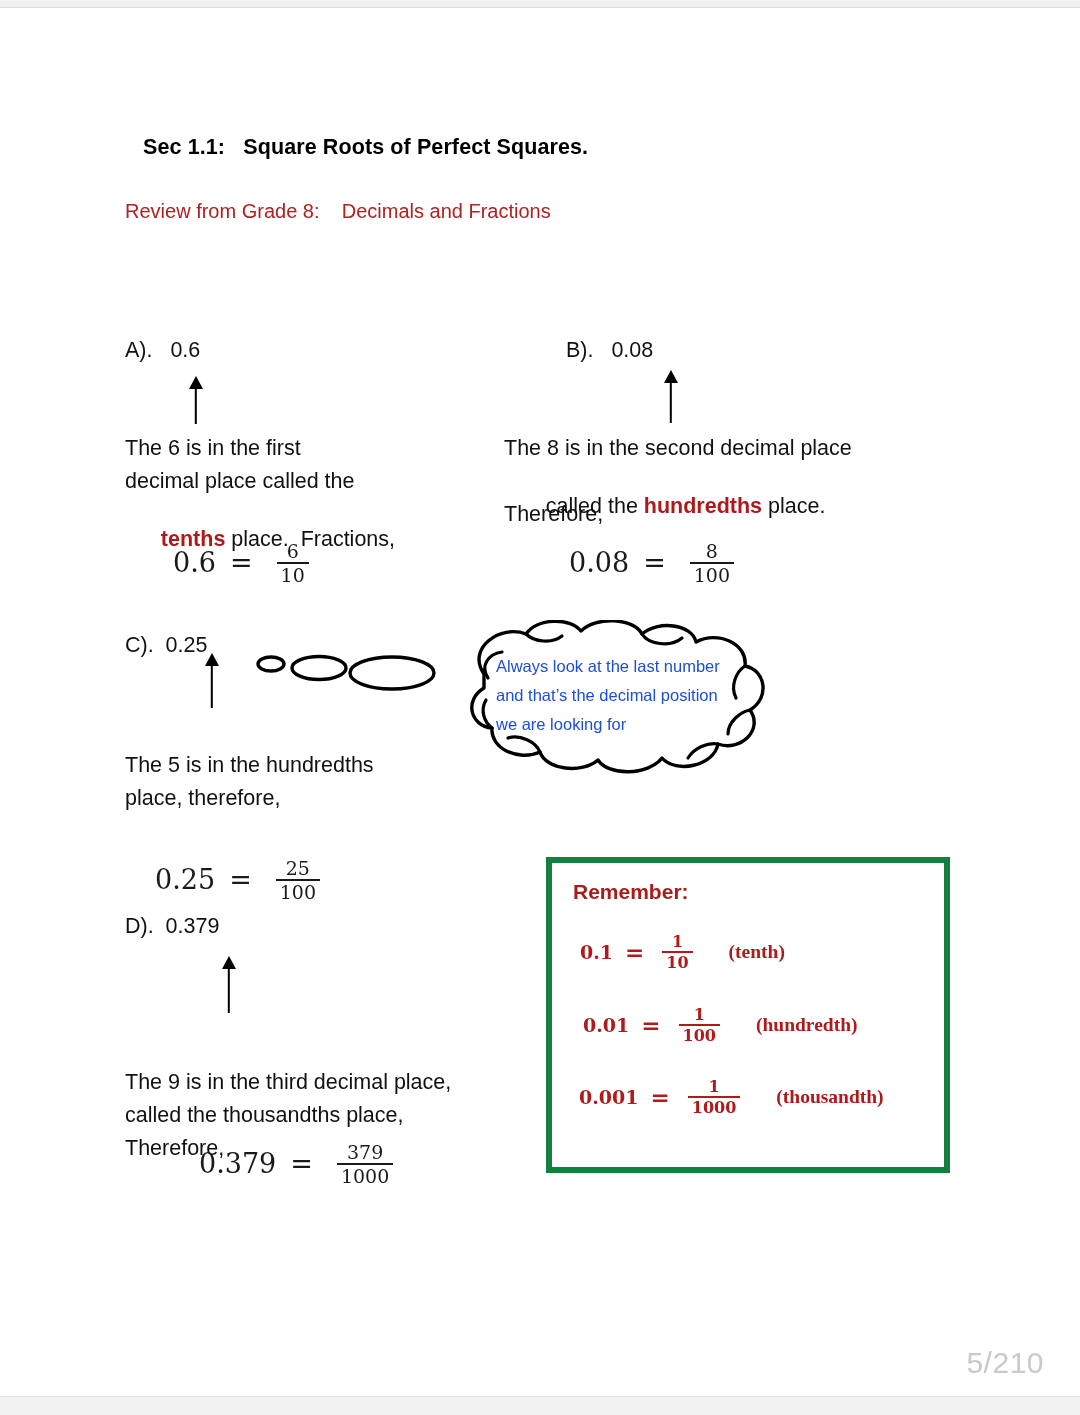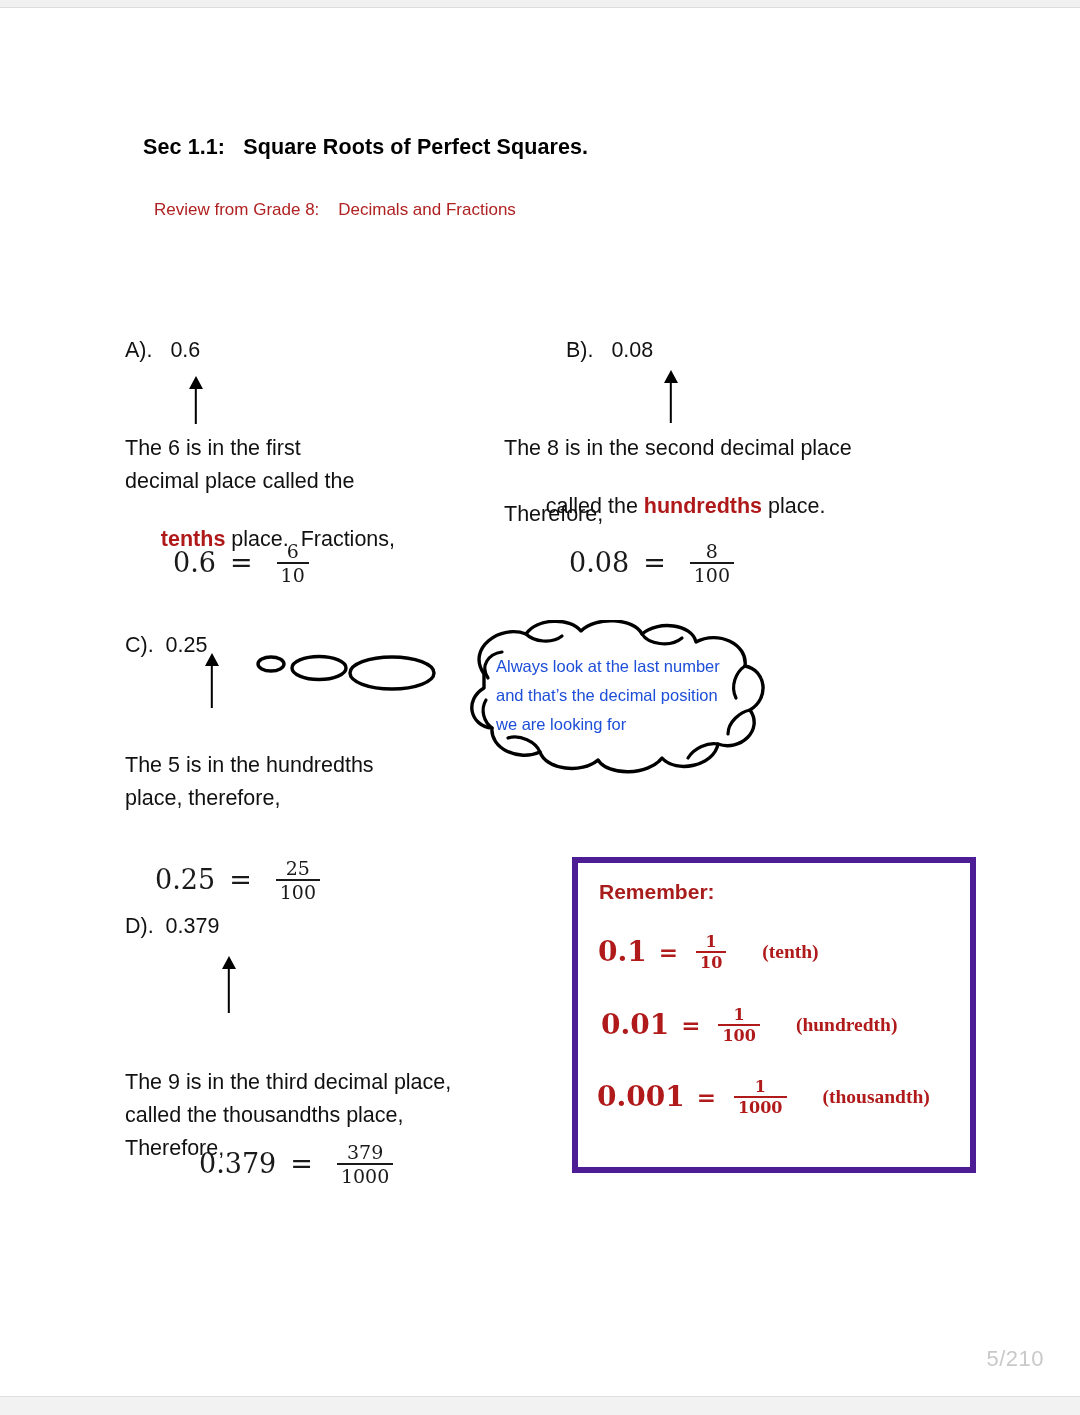--- a/index.html
+++ b/index.html
@@ -41,24 +41,23 @@
   .abs { position: absolute; }
 
   .title {
     font-size: 21.5px;
     font-weight: bold;
     color: #000000;
     letter-spacing: 0.1px;
     white-space: pre;
   }
   .subtitle {
-    font-size: 17px;
+    font-size: 20px;
     color: #B02121;
     white-space: pre;
-    margin-left: 29px;
   }
   .body-line {
     font-size: 21.5px;
     color: #111111;
     white-space: pre;
   }
   .label-item {
     font-size: 21.5px;
     color: #111111;
     white-space: pre;
@@ -135,67 +134,67 @@
     width: 300px;
     font-family: "Liberation Sans", sans-serif;
     font-size: 16.5px;
     line-height: 29px;
     color: #1d4ed8;
   }
 
   
   #remember-box {
     position: absolute;
-    left: 572px;
+    left: 546px;
     top: 849px;
     width: 404px;
     height: 316px;
-    border: 6px solid #4c1d95;
+    border: 6px solid #15803d;
     box-sizing: border-box;
     background: #ffffff;
   }
   .rm-title {
     position: absolute;
     left: 21px;
     top: 17px;
     font-size: 21px;
     font-weight: bold;
     color: #A81C1C;
   }
   .rm-eq {
     position: absolute;
     display: flex;
     align-items: center;
     color: #B01A1A;
     font-family: "DejaVu Serif", "Liberation Serif", serif;
     font-weight: bold;
     white-space: nowrap;
   }
-  .rm-eq .lhs { font-size: 28px; }
+  .rm-eq .lhs { font-size: 19px; margin-left: 8px; }
   .rm-eq .eqsign { font-size: 23px; margin: 0 4px 0 12px; }
   .rm-eq .frac { margin-left: 14px; }
   .rm-eq .frac .num { font-size: 16px; padding: 0 4px 1px 4px; }
   .rm-eq .frac .den {
     font-size: 16px;
     padding: 2px 4px 0 4px;
     border-top: 2px solid #B01A1A;
   }
   .rm-eq .word {
     font-family: Liberation Serif, serif;
     font-size: 19.5px;
     font-weight: bold;
     margin-left: 36px;
   }
 
   
   #page-indicator {
     position: absolute;
     right: 36px;
     top: 1338px;
-    font-size: 22px;
+    font-size: 30px;
     color: #c9c9c9;
     font-family: "Liberation Sans", sans-serif;
     letter-spacing: 0.5px;
   }
 </style>
 </head>
 <body>
 
 <div id="viewer">
 

